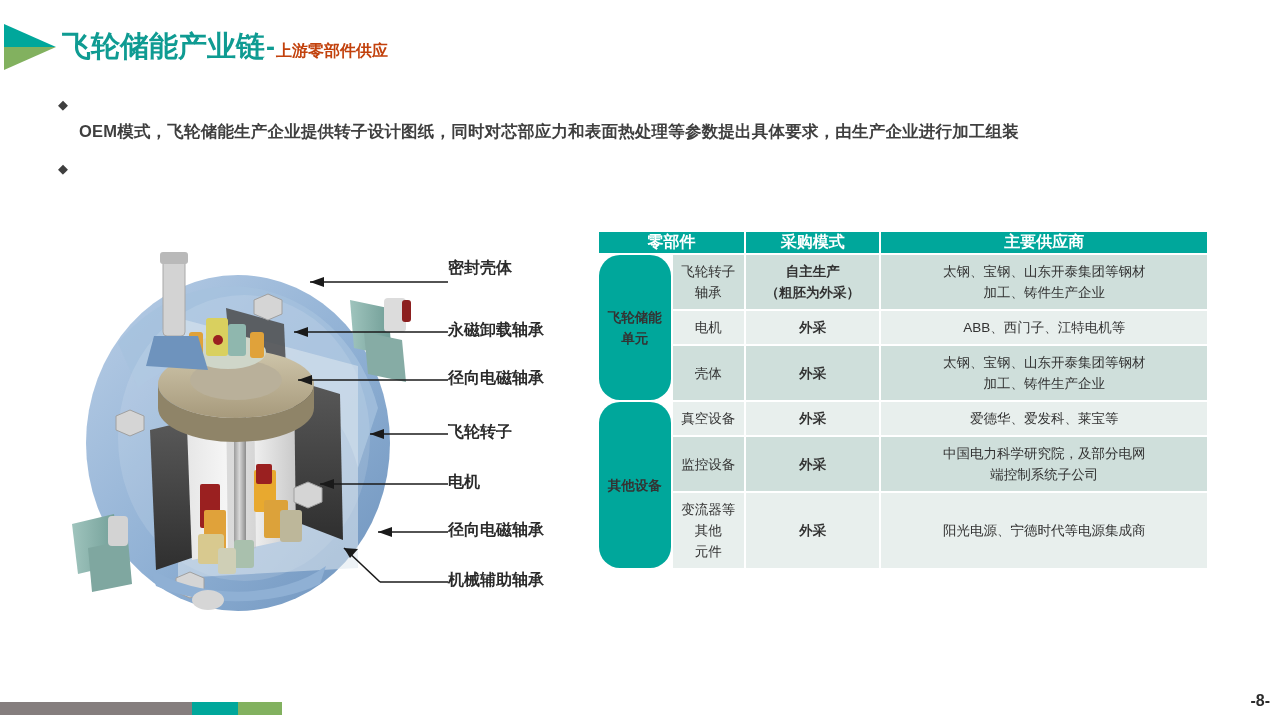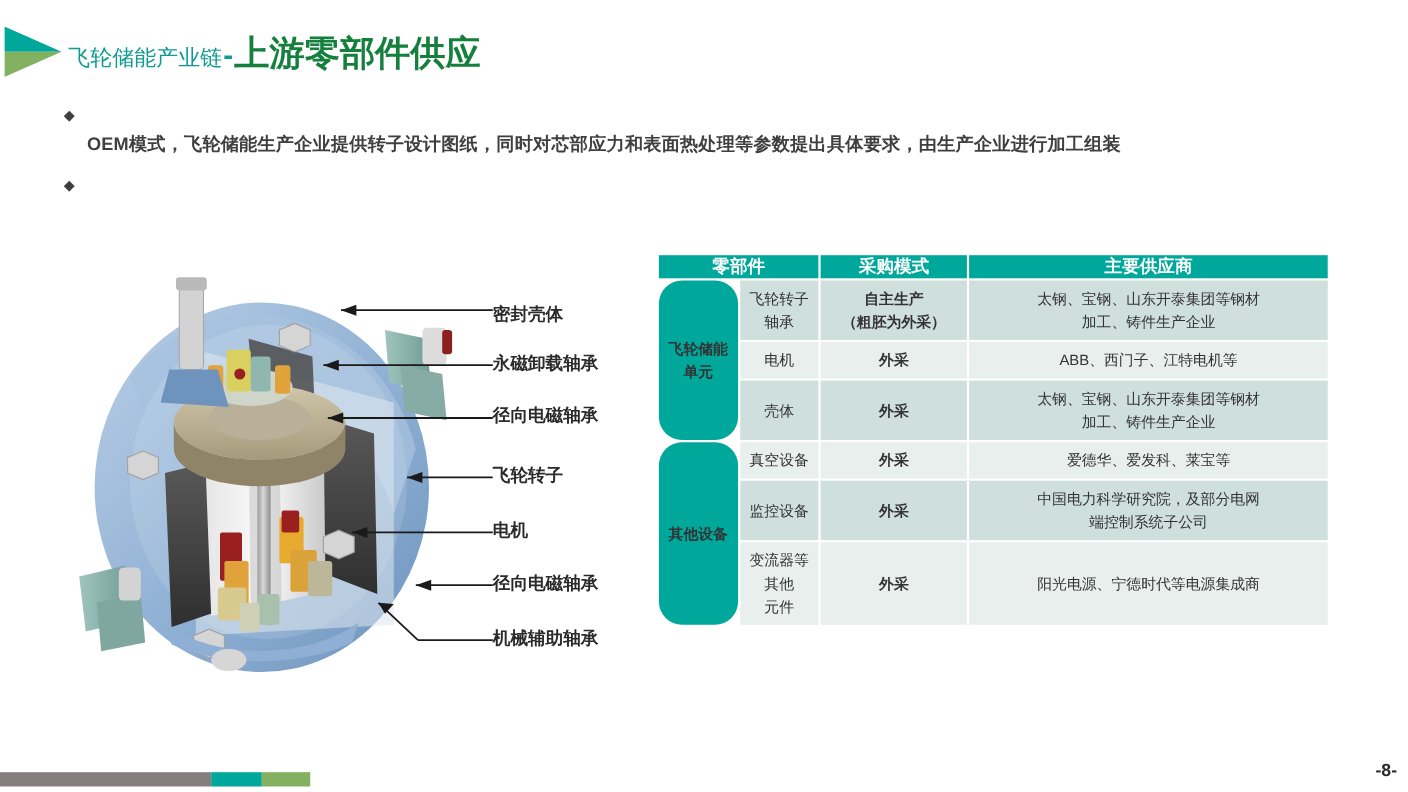--- a/index.html
+++ b/index.html
@@ -24,35 +24,35 @@
     width: 52px;
     height: 46px;
   }
   #title-block {
     position: absolute;
     left: 62px;
     top: 27px;
     white-space: nowrap;
   }
   .title-main {
-    font-size: 20px;
-    font-weight: normal;
+    font-size: 29px;
+    font-weight: bold;
     color: #0f9b92;
     letter-spacing: 0px;
   }
   .title-sep {
     font-size: 27px;
     font-weight: bold;
     color: #0f9b92;
     padding: 0 1px;
   }
   .title-sub {
-    font-size: 32px;
-    font-weight: bold;
-    color: #15803d;
+    font-size: 16px;
+    font-weight: bold;
+    color: #c2410c;
   }
 
   
   #bullets {
     position: absolute;
     left: 58px;
     top: 92px;
     width: 1180px;
   }
   .bullet-row {
@@ -320,21 +320,21 @@
     <polygon points="14,84 28,79 28,89"></polygon>
     <polygon points="18,132 32,127 32,137"></polygon>
     <polygon points="90,186 104,181 104,191"></polygon>
     <polygon points="40,236 54,231 54,241"></polygon>
     <polygon points="98,284 112,279 112,289"></polygon>
     <polygon points="64,300 78,301 70,310"></polygon>
   </g>
 </svg>
 
 <div id="callouts">
-  <div class="callout-label" style="top:28px;left:0">密封壳体</div>
+  <div class="callout-label" style="top:10px;left:0">密封壳体</div>
   <div class="callout-label" style="top:72px;left:0">永磁卸载轴承</div>
   <div class="callout-label" style="top:120px;left:0">径向电磁轴承</div>
   <div class="callout-label" style="top:174px;left:0">飞轮转子</div>
   <div class="callout-label" style="top:224px;left:0">电机</div>
   <div class="callout-label" style="top:272px;left:0">径向电磁轴承</div>
   <div class="callout-label" style="top:322px;left:0">机械辅助轴承</div>
 </div>
 
 <table id="supply-table">
   <thead>

